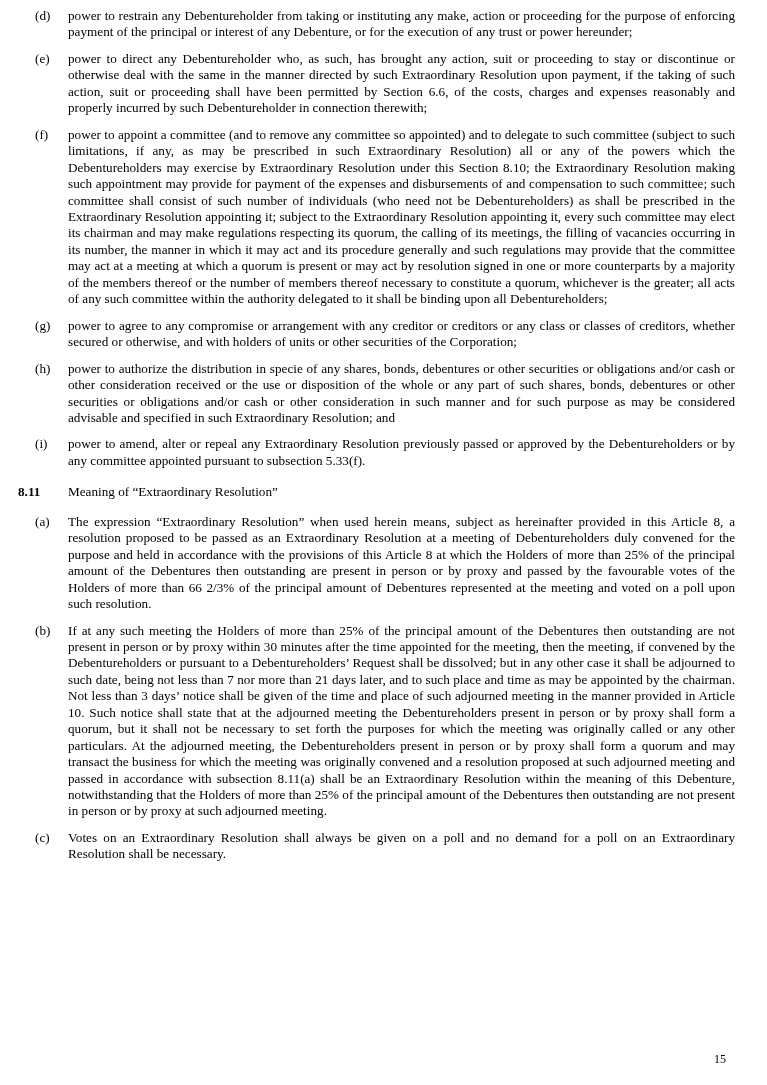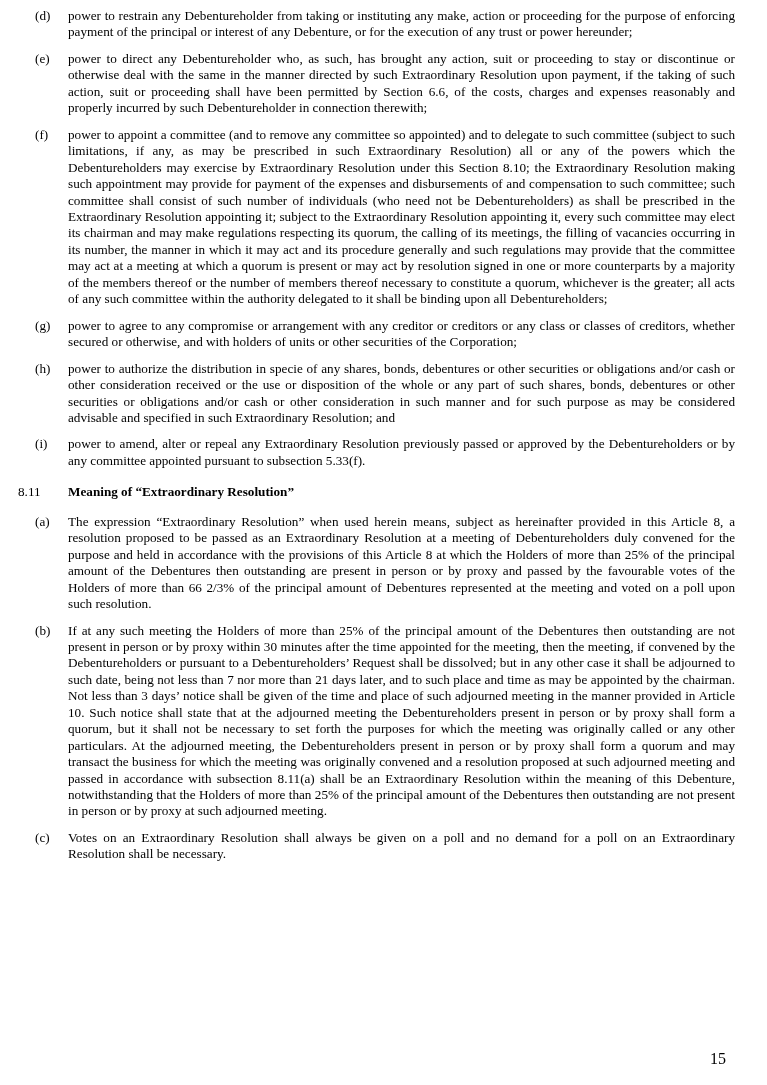--- a/index.html
+++ b/index.html
@@ -31,29 +31,30 @@
     text-align: justify;
   }
   .section-heading {
     display: flex;
     margin-top: 15px;
     margin-bottom: 13px;
   }
   .section-num {
     width: 50px;
     flex-shrink: 0;
+    font-weight: bold;
   }
   .section-title {
-    font-weight: bold;
+    font-weight: normal;
   }
   .page-number {
     position: absolute;
     right: 41px;
     bottom: 18px;
-    font-size: 16px;
+    font-size: 12px;
   }
 </style>
 </head>
 <body>
 
 <div class="content">
 
   <div class="clause">
     <span class="clause-label">(d)</span>
     <div class="clause-text">power to restrain any Debentureholder from taking or instituting any make, action or proceeding for the purpose of enforcing payment of the principal or interest of any Debenture, or for the execution of any trust or power hereunder;</div>

